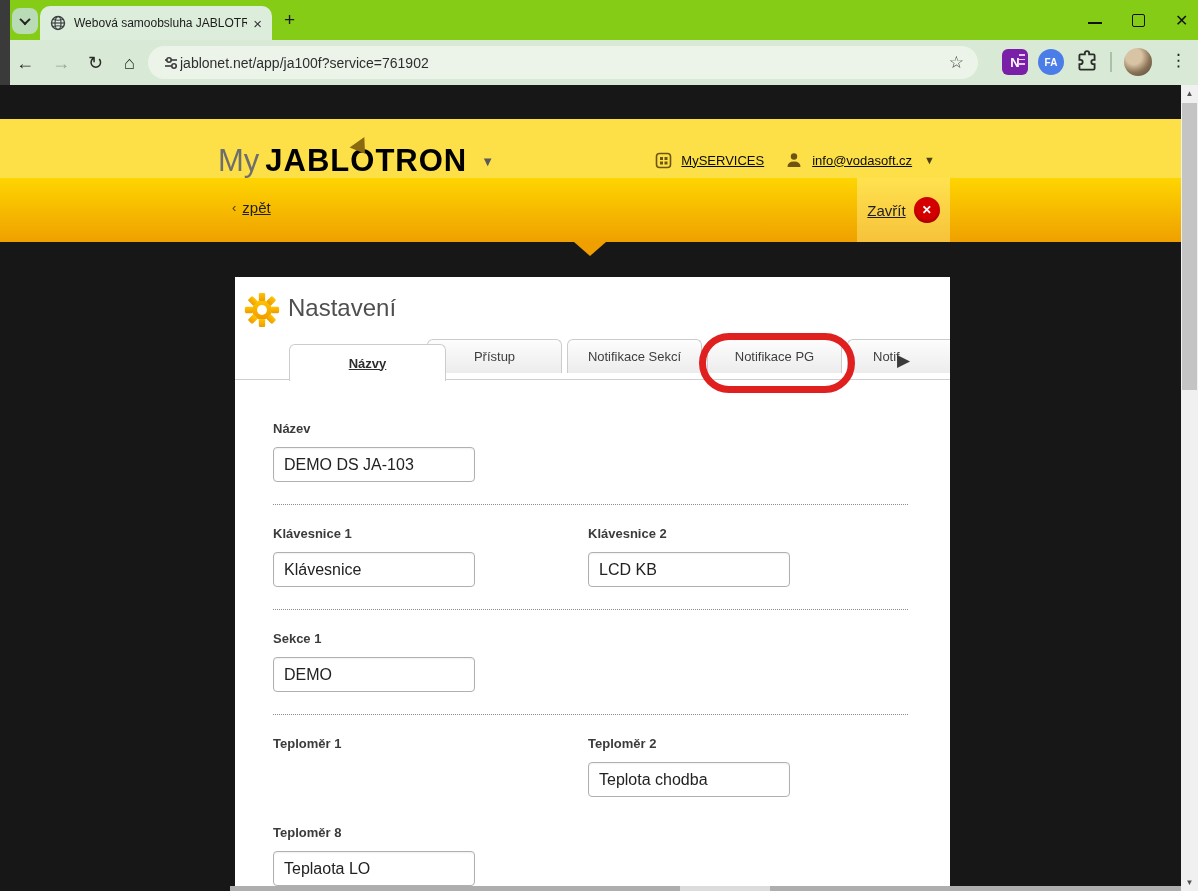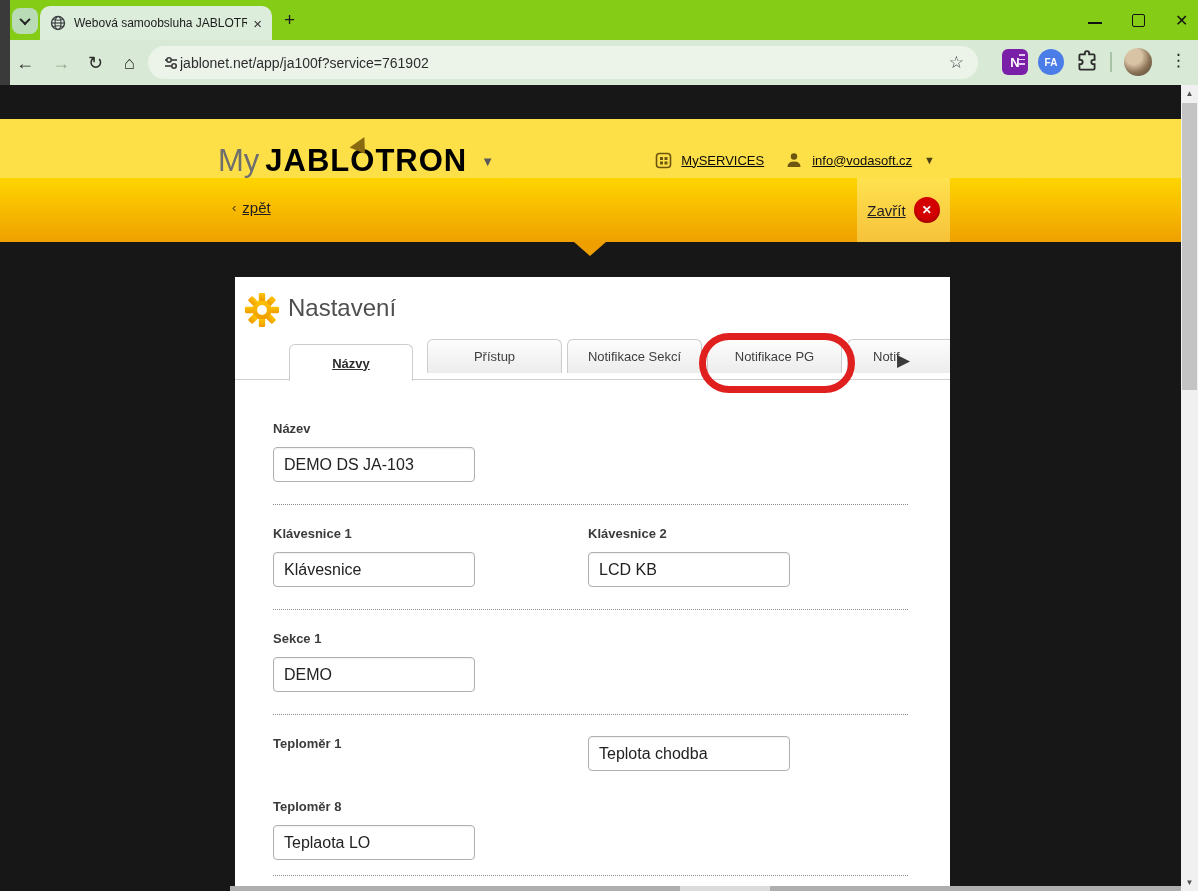--- a/index.html
+++ b/index.html
@@ -211,21 +211,21 @@
             <rect x="16.5" y="30" width="7" height="9" rx="1.5" transform="rotate(45 20 20)"></rect>
             <rect x="1" y="16.5" width="9" height="7" rx="1.5" transform="rotate(45 20 20)"></rect>
             <rect x="30" y="16.5" width="9" height="7" rx="1.5" transform="rotate(45 20 20)"></rect>
           </g>
         </g>
         <circle cx="20" cy="20" r="5.5" fill="#fff"></circle>
       </svg>
       <div class="panel-title">Nastavení</div>
 
       <div class="tabs-line"></div>
-      <div class="ptab active" style="left:54px; width:124px;text-decoration:underline;">Názvy</div>
+      <div class="ptab active" style="left:54px; width:157px;text-decoration:underline;">Názvy</div>
       <div class="ptab" style="left:192px; width:135px;">Přístup</div>
       <div class="ptab" style="left:332px; width:135px;">Notifikace Sekcí</div>
       <div class="ptab" style="left:472px; width:135px;">Notifikace PG</div>
       <div class="ptab partial" style="left:612px; width:135px;">Notif</div>
       <span class="tabs-overflow">▶</span>
       <div class="annotation"></div>
 
       <div class="form">
         <div class="frow">
           <div class="fcol">
@@ -253,20 +253,21 @@
             <input class="finput" type="text" value="DEMO" style="">
           </div>
         </div>
         <div class="sep"></div>
 
         <div class="frow">
           <div class="fcol">
             <label class="flabel">Teploměr 1</label>
           </div>
           <div class="fcol">
+            <label class="flabel">Teploměr 2</label>
             <input class="finput" type="text" value="Teplota chodba" style="">
           </div>
         </div>
 
         <div class="frow gap-row">
           <div class="fcol">
             <label class="flabel">Teploměr 8</label>
             <input class="finput" type="text" value="Teplaota LO" style="">
           </div>
         </div>

